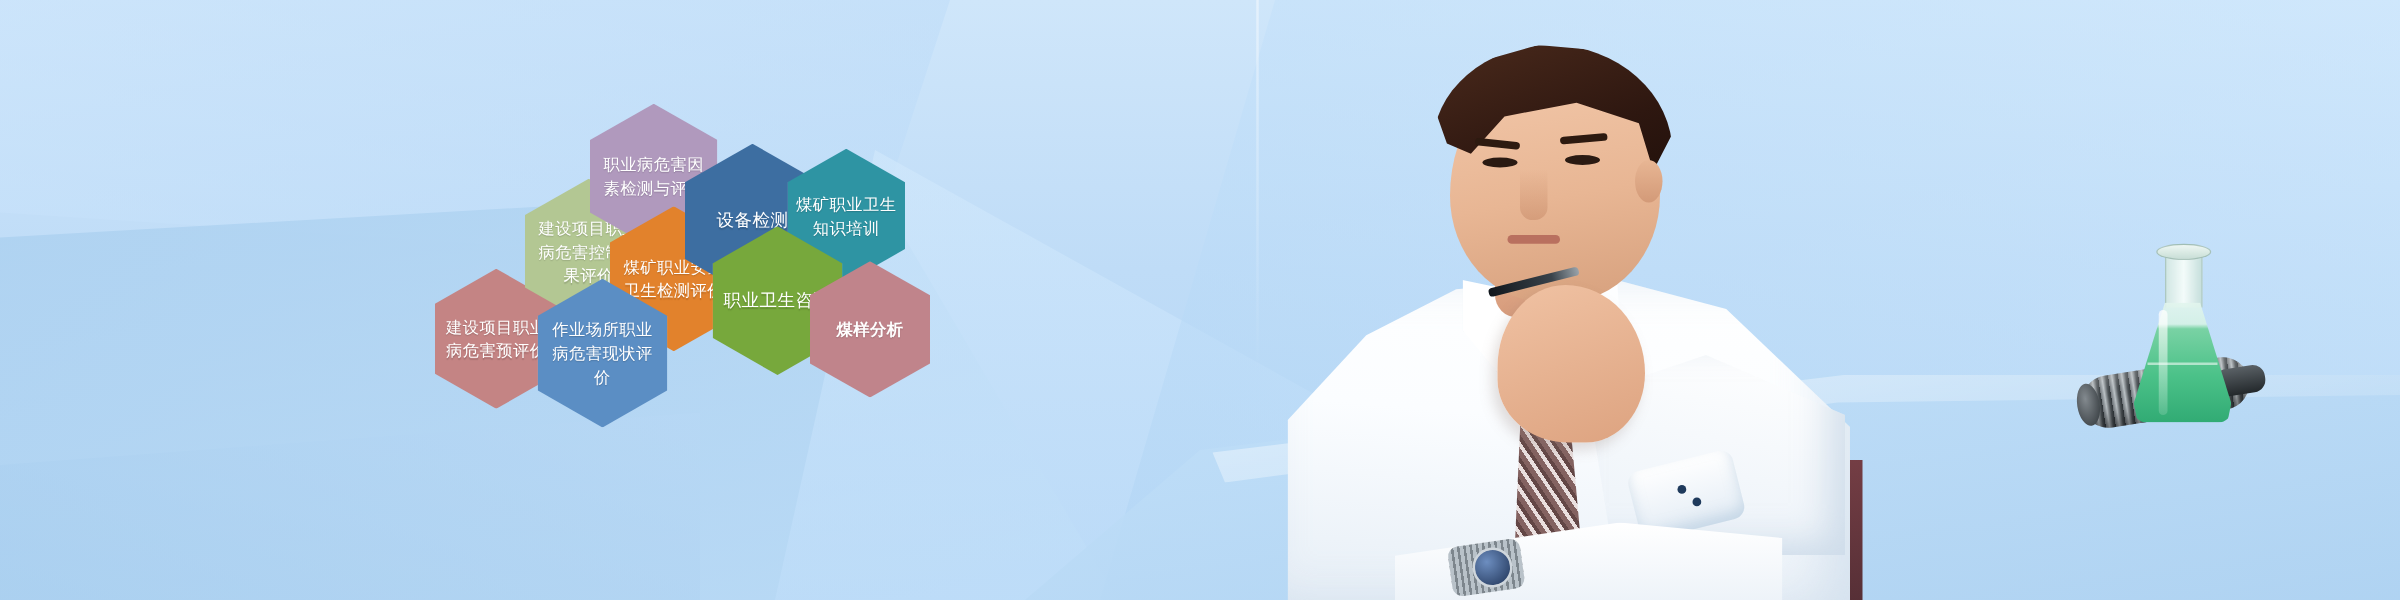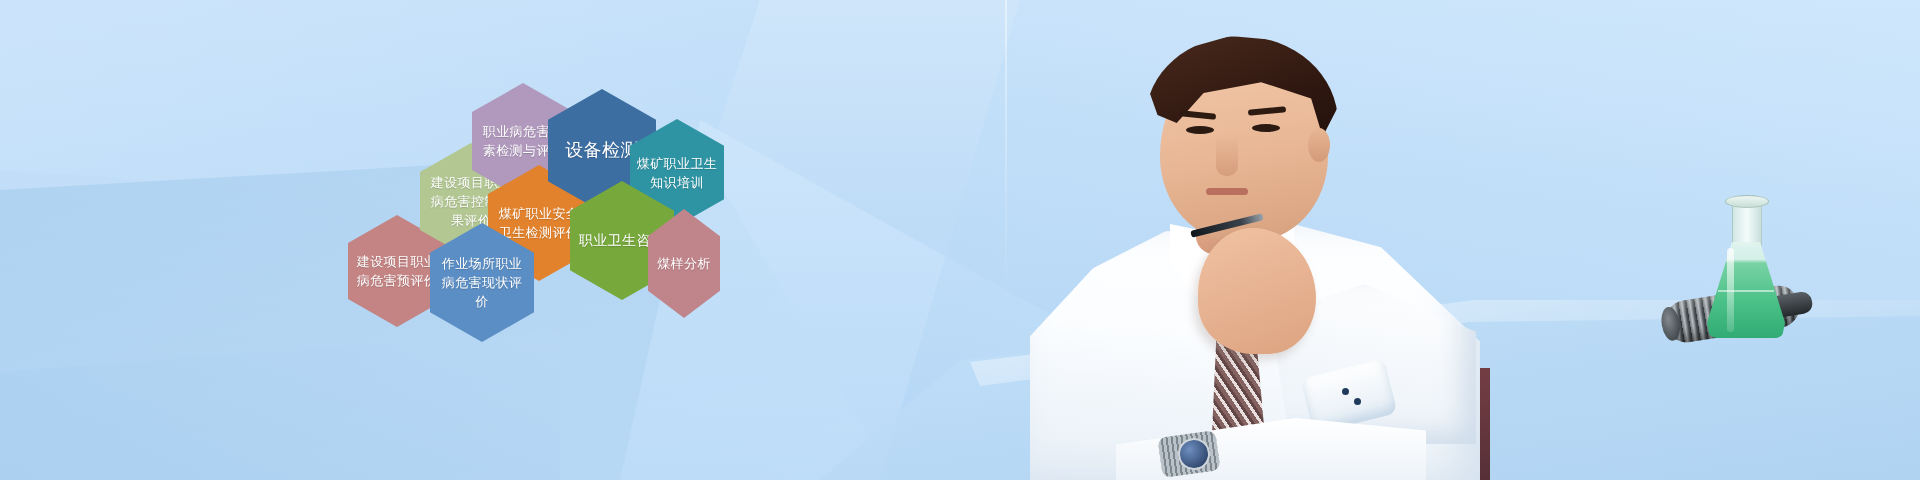--- a/index.html
+++ b/index.html
@@ -236,33 +236,33 @@
       </div>
       <div class="hex" style="left: 90px; top: 88px; width: 102px; height: 116px; background: rgb(179, 199, 147); font-size: 13px; z-index: 11;">
         <span>建设项目职业病危害控制效果评价</span>
       </div>
       <div class="hex" style="left: 142px; top: 28px; width: 102px; height: 116px; background: rgb(176, 153, 189); font-size: 13px; z-index: 12;">
         <span>职业病危害因素检测与评价</span>
       </div>
       <div class="hex" style="left: 158px; top: 110px; width: 102px; height: 116px; background: rgb(226, 130, 44); font-size: 13px; z-index: 13;">
         <span>煤矿职业安全卫生检测评价</span>
       </div>
-      <div class="hex" style="left: 218px; top: 34px; width: 108px; height: 123px; background: rgb(61, 110, 161); font-size: 18px; z-index: 14;">
+      <div class="hex" style="left: 218px; top: 60px; width: 108px; height: 123px; background: rgb(61, 110, 161); font-size: 14px; z-index: 14;">
         <span>设备检测</span>
       </div>
       <div class="hex" style="left: 300px; top: 64px; width: 94px; height: 107px; background: rgb(46, 148, 163); font-size: 13px; z-index: 15;">
         <span>煤矿职业卫生知识培训</span>
       </div>
       <div class="hex" style="left: 100px; top: 168px; width: 104px; height: 119px; background: rgb(91, 142, 196); font-size: 13px; z-index: 16;">
         <span>作业场所职业病危害现状评价</span>
       </div>
       <div class="hex" style="left: 240px; top: 126px; width: 104px; height: 119px; background: rgb(119, 168, 60); font-size: 14px; z-index: 18;">
         <span>职业卫生咨询</span>
       </div>
-      <div class="hex" style="left: 318px; top: 154px; width: 72px; height: 109px; background: rgb(192, 132, 139); font-size: 13px; z-index: 19;">
+      <div class="hex" style="left: 318px; top: 154px; width: 96px; height: 109px; background: rgb(192, 132, 139); font-size: 13px; z-index: 19; font-weight: bold;">
         <span>煤样分析</span>
       </div>
     </div>
 
   <div id="photo">
 
     <div id="coil">
       <div id="coil-body"></div>
       <div id="coil-cap"></div>
       <div id="coil-nozzle"></div>

